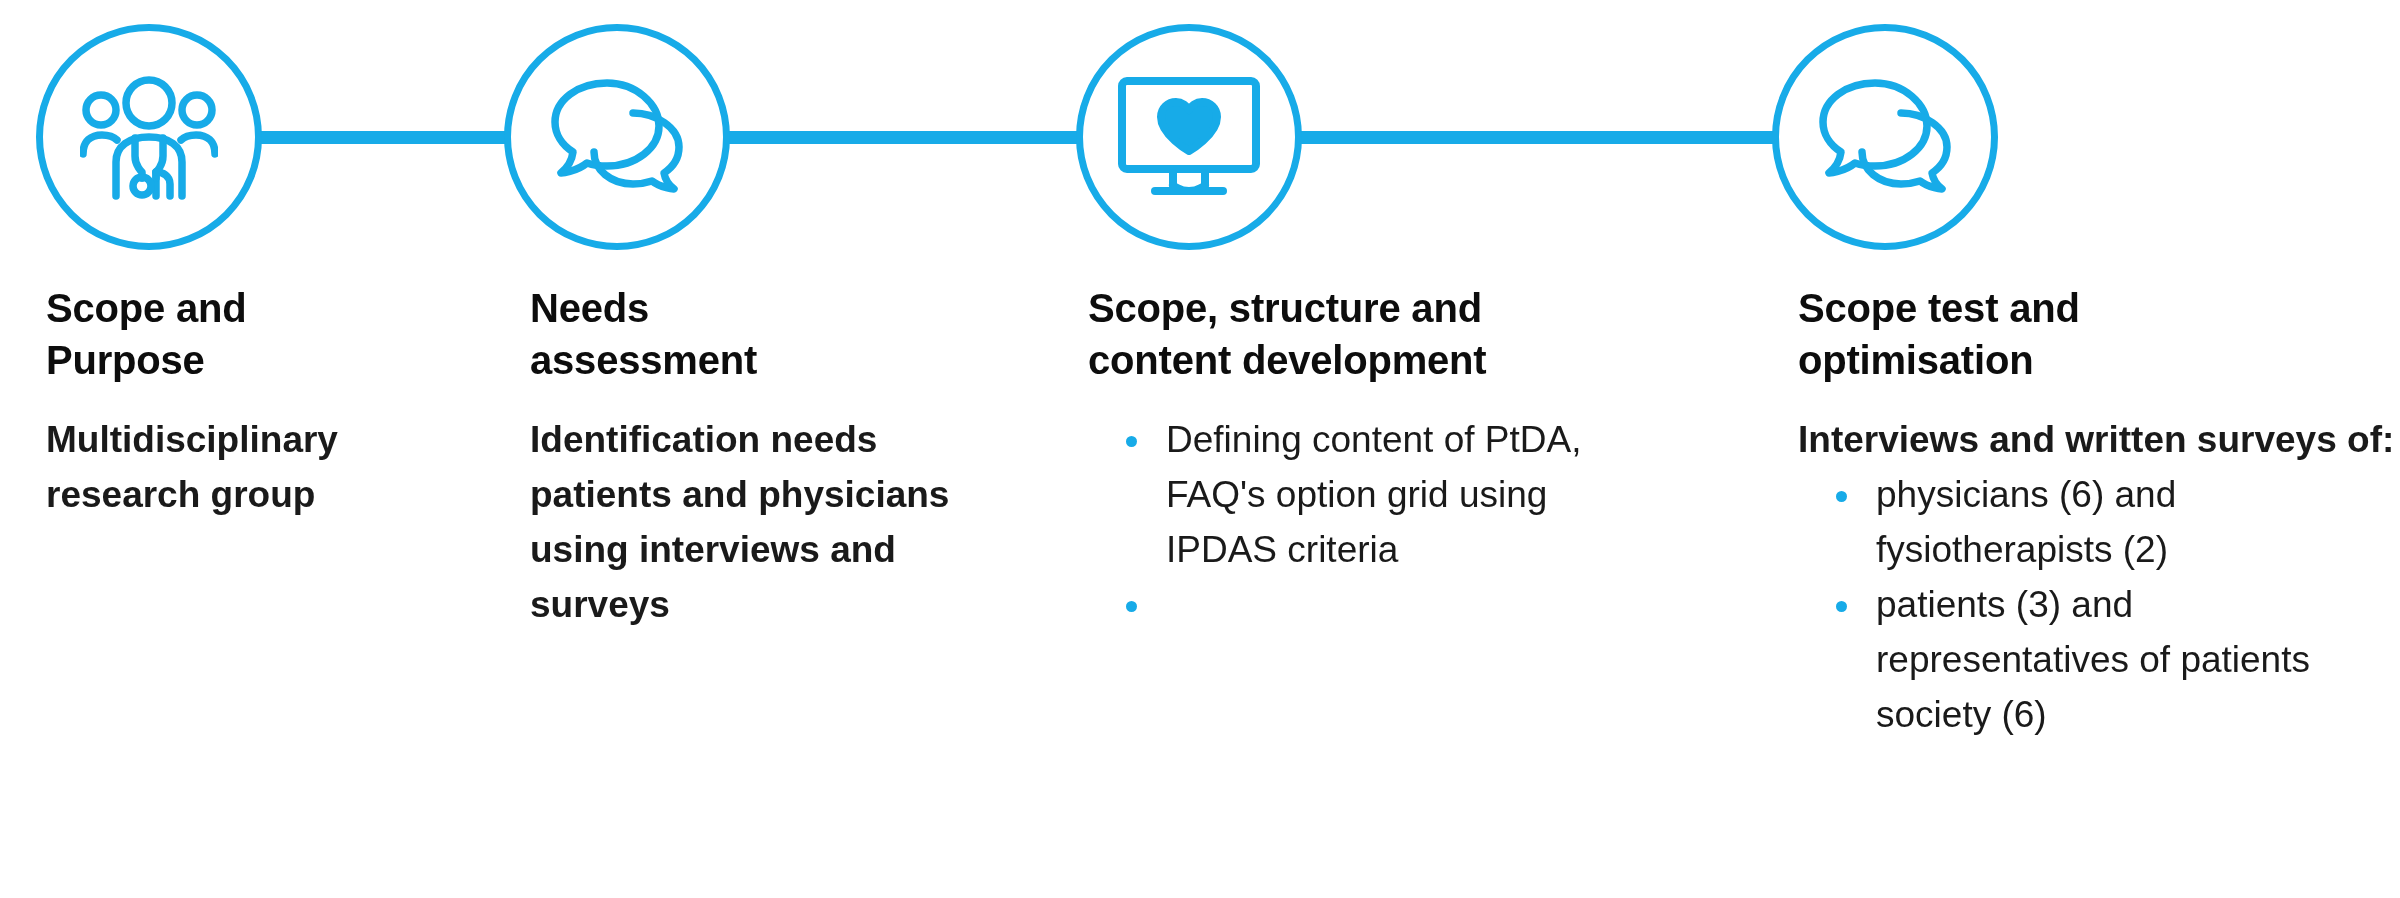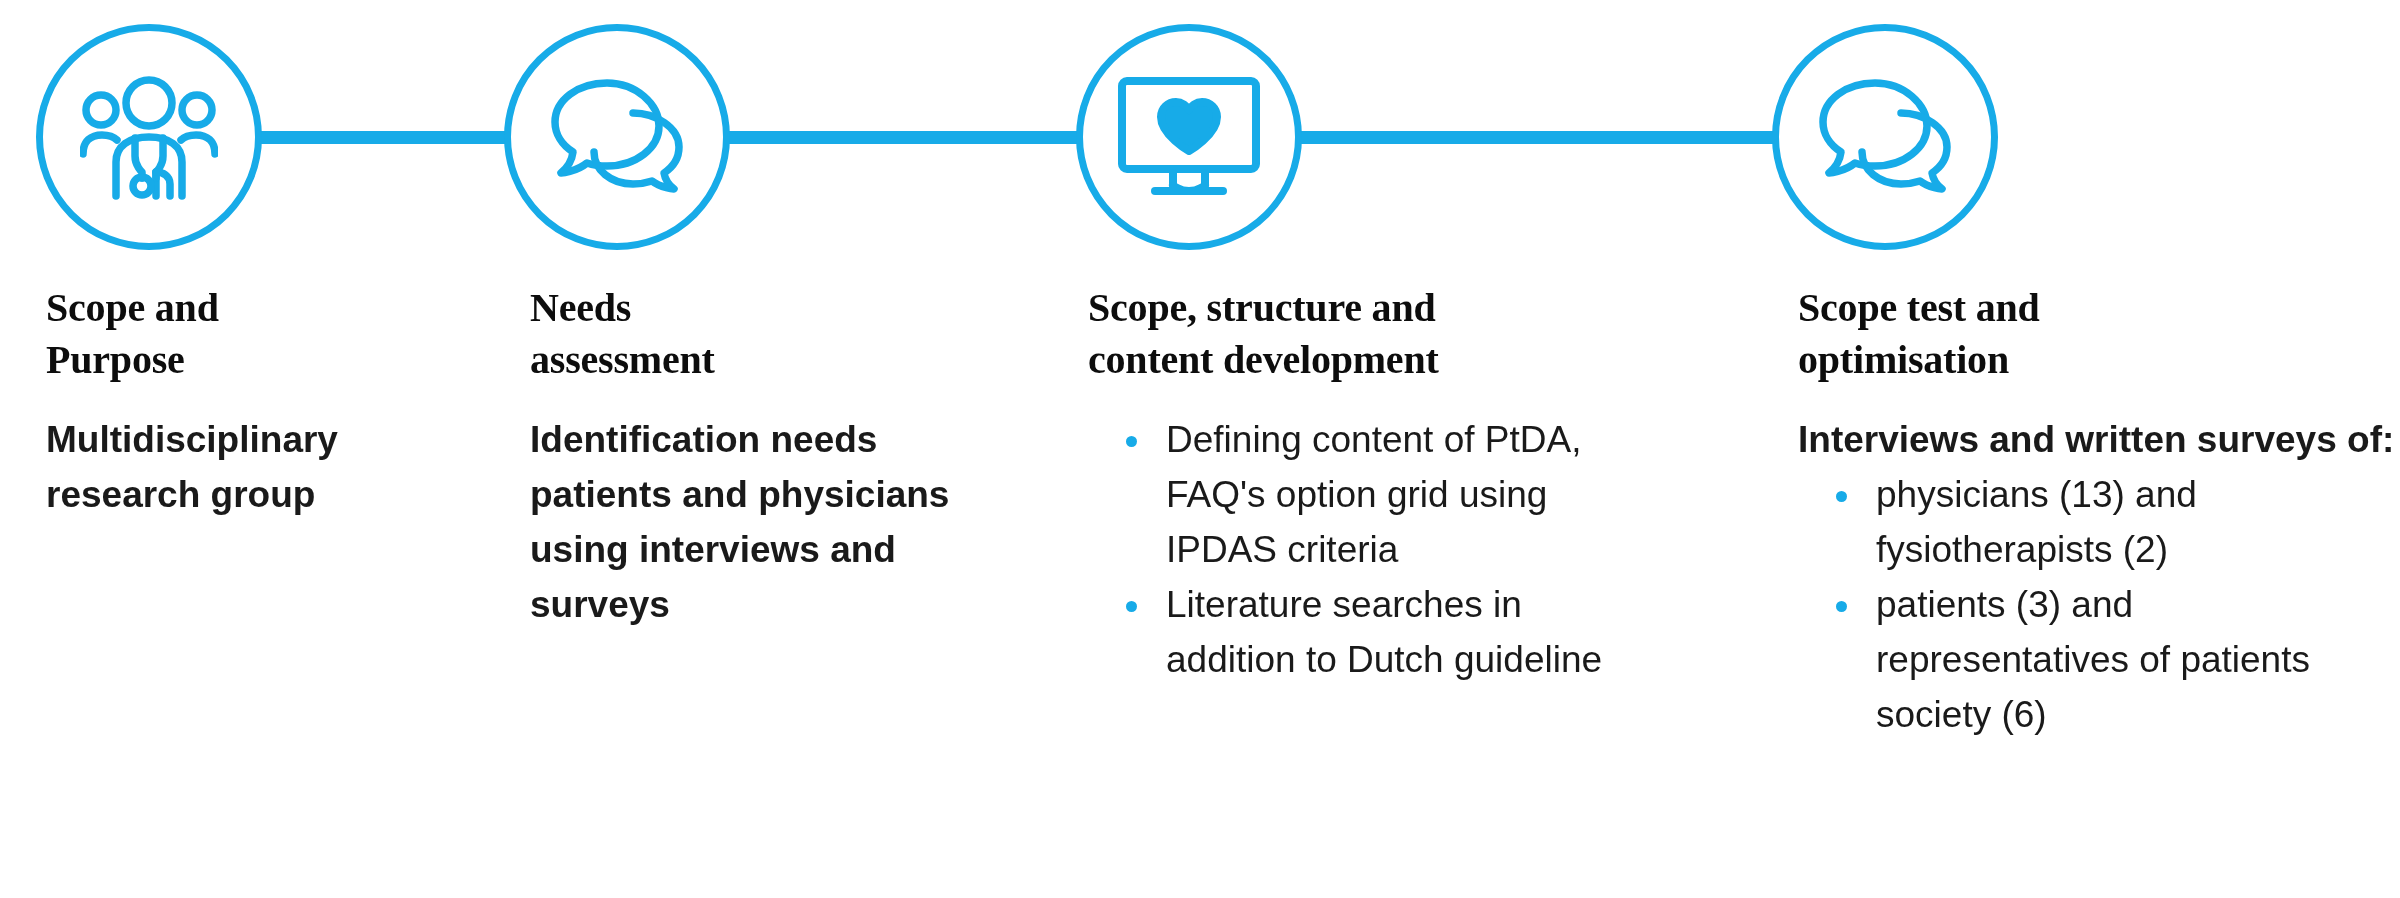--- a/index.html
+++ b/index.html
@@ -54,21 +54,20 @@
     top: 282px;
   }
   .col-title {
     font-weight: bold;
     font-size: 40px;
     line-height: 52px;
     color: #0d0d0d;
     letter-spacing: -0.2px;
     margin: 0 0 26px 0;
     white-space: pre-line;
-    font-family: Liberation Serif, serif;
   }
   .col-lead {
     font-size: 37px;
     line-height: 55px;
     color: #1a1a1a;
     margin: 0;
     font-weight: bold;
   }
   .bullets {
     list-style: none;
@@ -162,27 +161,27 @@
     <div class="col-title">Needs
 assessment</div>
     <p class="col-lead">Identification needs patients and physicians using interviews and surveys</p>
   </div>
 
   <div class="col lead-plus-bullets" style="left:1088px; width:580px;">
     <div class="col-title">Scope, structure and
 content development</div>
     <ul class="bullets">
       <li><span class="dot"></span><span>Defining content of PtDA, FAQ's option grid using IPDAS criteria</span></li>
-      <li><span class="dot"></span><span>Literature searches in addition to Dutch guideline</span></li>
+      <li><span class="dot"></span></li>
     </ul>
   </div>
 
   <div class="col lead-plus-bullets" style="left:1798px; width:600px;">
     <div class="col-title">Scope test and
 optimisation</div>
     <p class="col-lead">Interviews and written surveys of:</p>
     <ul class="bullets">
-      <li><span class="dot"></span><span>physicians (13) and fysiotherapists (2)</span></li>
+      <li><span class="dot"></span><span>physicians (6) and fysiotherapists (2)</span></li>
       <li><span class="dot"></span><span>patients (3) and representatives of patients society (6)</span></li>
     </ul>
   </div>
 
 </div>
 
 </body></html>

